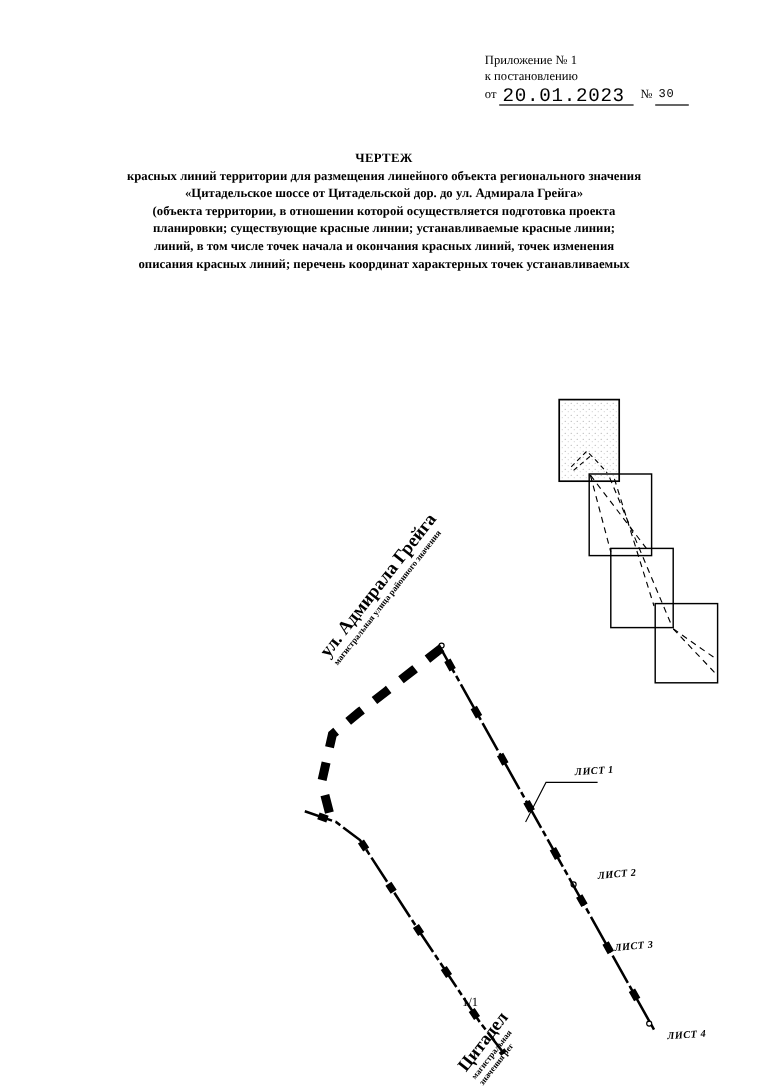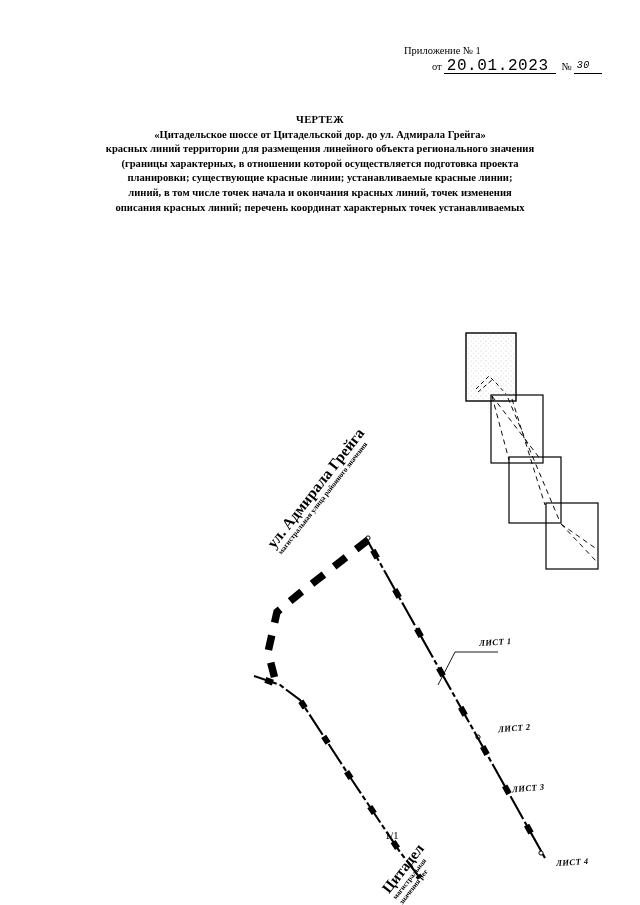--- a/index.html
+++ b/index.html
@@ -22,50 +22,48 @@
     left: 404px;
     top: 44px;
     width: 200px;
     font-size: 10.5px;
     line-height: 14.2px;
     text-align: left;
   }
   #approval-block .line { white-space: nowrap; }
   #approval-block .date-row {
     display: flex;
-    align-items: flex-end;
+    align-items: center;
     white-space: nowrap;
     margin-top: 0.5px;
-    margin-left: 28px;
   }
   .lbl-ot { margin-right: 2px; }
   .fill-date {
     font-family: "Liberation Mono", "DejaVu Sans Mono", monospace;
     font-size: 16px;
     letter-spacing: 0.6px;
     border-bottom: 0.9px solid #000;
     padding: 0 7px 0 3px;
     display: inline-block;
   }
   .lbl-no { margin: 0 2px 0 6px; }
   .fill-num {
     font-family: "Liberation Mono", "DejaVu Sans Mono", monospace;
     font-size: 10px;
     letter-spacing: 0.6px;
     border-bottom: 0.9px solid #000;
     padding: 0 12px 0 3px;
     display: inline-block;
-    font-style: italic;
   }
 
   
   #title-block {
     position: absolute;
     left: 70px;
-    top: 113px;
+    top: 126px;
     width: 500px;
     text-align: center;
     font-weight: bold;
     font-size: 10.6px;
     line-height: 14.6px;
   }
   #title-block .main-title { letter-spacing: 0.3px; }
 
   
   #map-canvas {
@@ -129,33 +127,34 @@
   #sheet-1-label { left: 479px; top: 337px; transform: rotate(-4deg); }
   #sheet-2-label { left: 498px; top: 423px; transform: rotate(-5deg); }
   #sheet-3-label { left: 512px; top: 483px; transform: rotate(-5deg); }
   #sheet-4-label { left: 556px; top: 557px; transform: rotate(-4deg); }
 </style>
 </head>
 <body>
 
 <div id="approval-block">
   <div class="line">Приложение № 1</div>
+  <div class="line">к постановлению</div>
   <div class="date-row">
     <span class="lbl-ot">от</span>
     <span class="fill-date">20.01.2023</span>
     <span class="lbl-no">№</span>
     <span class="fill-num">30</span>
   </div>
 </div>
 
 <div id="title-block">
   <div class="main-title">ЧЕРТЕЖ</div>
+  <div>красных линий территории для размещения линейного объекта регионального значения</div>
   <div>«Цитадельское шоссе от Цитадельской дор. до ул. Адмирала Грейга»</div>
-  <div>красных линий территории для размещения линейного объекта регионального значения</div>
-  <div>(границы характерных, в отношении которой осуществляется подготовка проекта</div>
+  <div>(объекта территории, в отношении которой осуществляется подготовка проекта</div>
   <div>планировки; существующие красные линии; устанавливаемые красные линии;</div>
   <div>линий, в том числе точек начала и окончания красных линий, точек изменения</div>
   <div>описания красных линий; перечень координат характерных точек устанавливаемых</div>
 </div>
 
 <div id="map-canvas">
 
   <svg width="640" height="605" viewBox="0 0 640 605">
 
     <defs>

